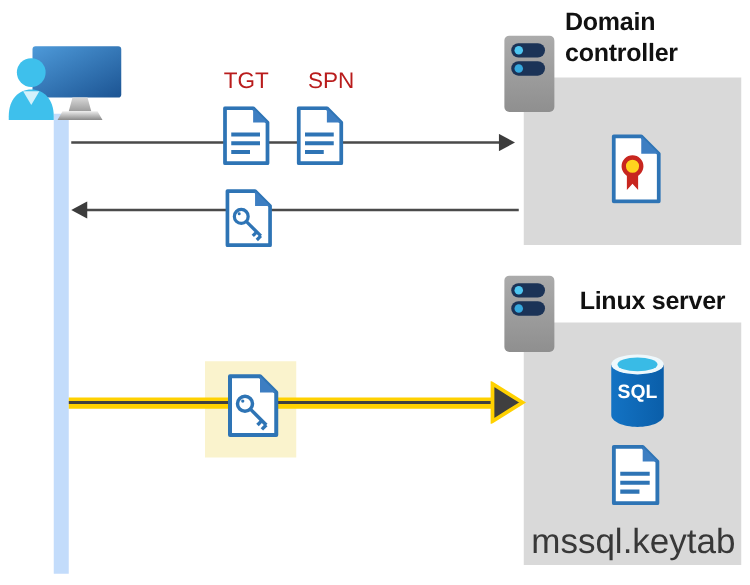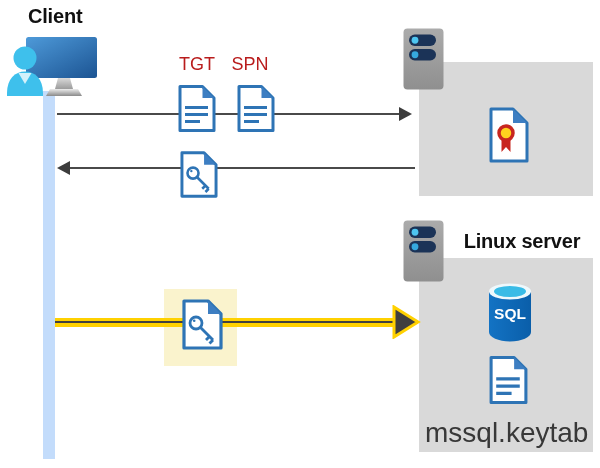--- a/index.html
+++ b/index.html
@@ -28,25 +28,25 @@
 
 <div class="canvas">
 
   <div class="abs lifeline" style="left:43px;top:91px;width:12px;height:368px;"></div>
 
   <div class="abs panel" style="left:419px;top:62px;width:174px;height:134px;"></div>
   <div class="abs panel" style="left:419px;top:258px;width:174px;height:194px;"></div>
 
   <div class="abs highlight" style="left:164px;top:289px;width:73px;height:77px;"></div>
 
-  <div class="abs node-title" style="left:28px;top:4px;width:100px;">Client</div>
+  <div class="abs node-title" style="left:452px;top:6px;width:120px;">Domain controller</div>
   <div class="abs node-title" style="left:452px;top:229px;width:140px;text-align:center;">Linux server</div>
 
   <div class="abs small-label" style="left:175px;top:54px;width:44px;">TGT</div>
-  <div class="abs small-label" style="left:228px;top:54px;width:44px;">SPN</div>
+  <div class="abs small-label" style="left:243px;top:54px;width:44px;">SPN</div>
 
   <div class="abs gray-line" style="left:57px;top:113px;width:346px;"></div>
   <svg class="abs" style="left:399px;top:107px;z-index:2;" width="14" height="14" viewBox="0 0 14 14">
     <polygon points="0,0 13,7 0,14" fill="#3c3c3c"></polygon>
   </svg>
 
   <div class="abs gray-line" style="left:62px;top:167px;width:353px;"></div>
   <svg class="abs" style="left:56px;top:161px;z-index:2;" width="14" height="14" viewBox="0 0 14 14">
     <polygon points="14,0 1,7 14,14" fill="#3c3c3c"></polygon>
   </svg>

